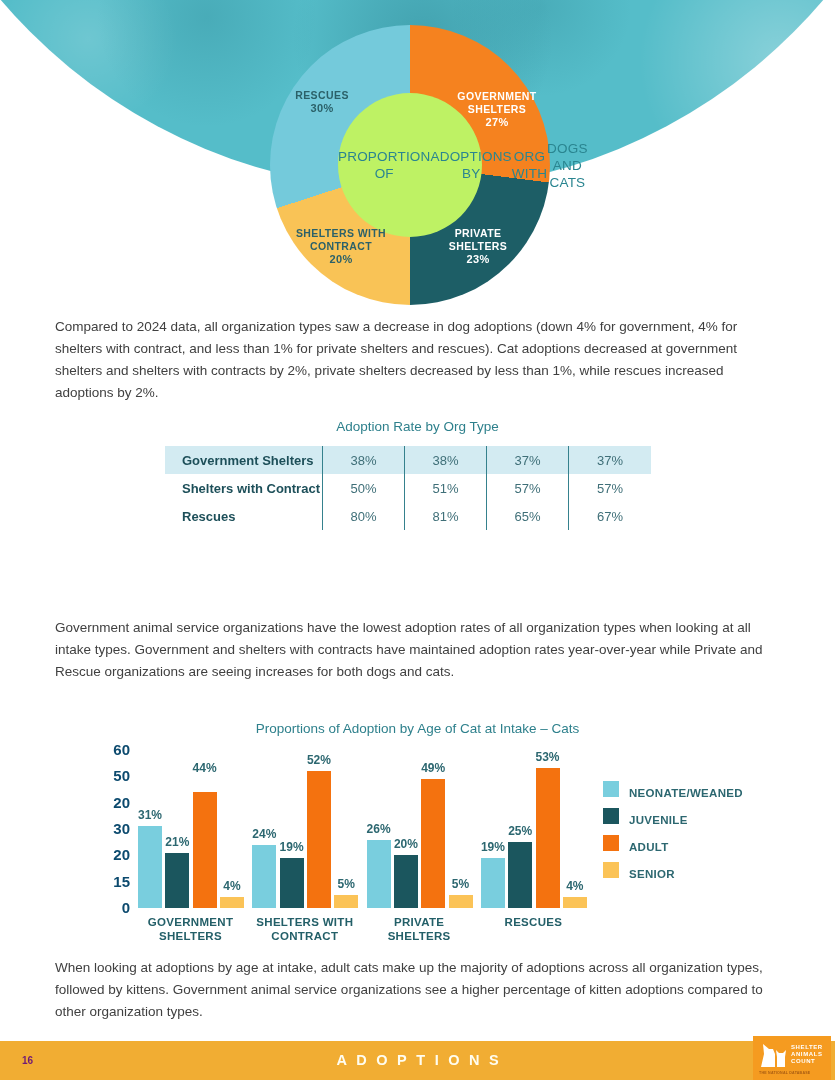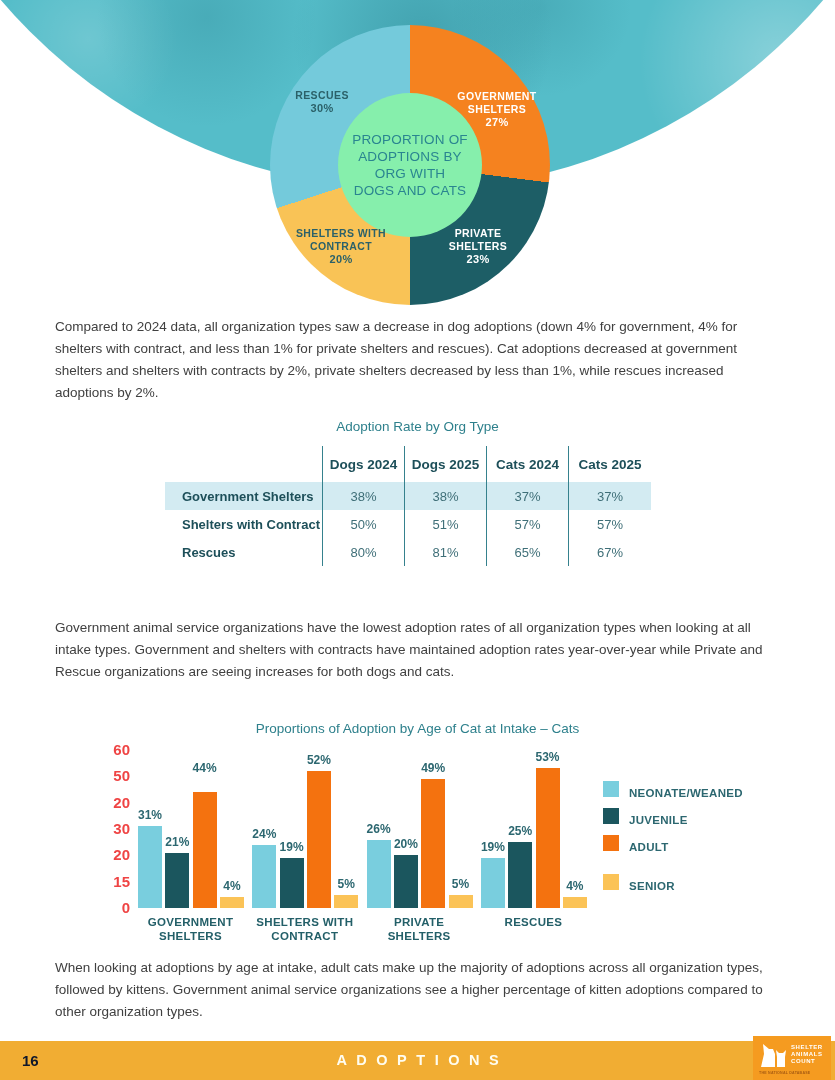--- a/index.html
+++ b/index.html
@@ -34,23 +34,23 @@
   }
   .donut-ring {
     position: absolute; inset: 0;
     border-radius: 50%;
   }
   .donut-hole {
     position: absolute;
     left: 68px; top: 68px;
     width: 144px; height: 144px;
     border-radius: 50%;
-    background: #86efac;
-    display: flex; flex-direction: column;
-    align-items: center; justify-content: center;
+    background: #bef264;
+    display: flex; flex-direction: row;
+    align-items: center; 
     text-align: center;
     color: #2a8590;
     font-size: 13.5px; line-height: 17px;
     font-weight: 500;
     letter-spacing: 0.2px;
   }
   .donut-label {
     position: absolute;
     transform: translate(-50%,-50%);
     text-align: center;
@@ -90,21 +90,21 @@
             display:flex; align-items:center; justify-content:center;
             border-left: 1px solid #35818d; }
   .t-cell:last-child { flex: 0 0 83px; }
   .t-label { flex: 0 0 157px; padding-left: 17px; font-weight: bold; color: #1d4f59;
              height:100%; display:flex; align-items:center; }
   
   .bar-chart { position: absolute; left: 0; top: 735px; width: 835px; height: 225px; }
   .tick {
     position: absolute; left: 86px; width: 44px;
     text-align: right;
-    color: #ef4444; font-size: 15px; font-weight: bold;
+    color: #0c4a6e; font-size: 15px; font-weight: bold;
     line-height: 18px;
   }
   .bar { position: absolute; width: 24px; }
   .bar-value {
     position: absolute; width: 44px;
     text-align: center;
     color: #2c6770; font-size: 12px; font-weight: bold;
   }
   .cat-label {
     position: absolute; width: 150px; top: 180px;
@@ -118,21 +118,21 @@
   
   .footer {
     position: absolute;
     left: 0; top: 1041px;
     width: 835px; height: 39px;
     background: #f1ad33;
   }
   .page-number {
     position: absolute; left: 22px; top: 0;
     line-height: 39px;
-    color: #0f172a; font-size: 15px; font-weight: bold;
+    color: #701a75; font-size: 10px; font-weight: bold;
   }
   .footer-label {
     position: absolute; left: 0; top: 0; width: 100%;
     text-align: center; line-height: 39px;
     color: #fffdf0; font-size: 14.5px; font-weight: bold;
     letter-spacing: 9.5px; text-indent: 9.5px;
   }
   .logo-block {
     position: absolute; left: 753px; top: 1036px;
     width: 78px; height: 44px;
@@ -182,27 +182,20 @@
         <div>RESCUES</div>
         <div class="pct">30%</div>
       </div>
     </div>
 
   <p class="para" style="top:316px">Compared to 2024 data, all organization types saw a decrease in dog adoptions (down 4% for government, 4% for shelters with contract, and less than 1% for private shelters and rescues). Cat adoptions decreased at government shelters and shelters with contracts by 2%, private shelters decreased by less than 1%, while rescues increased adoptions by 2%.</p>
 
   <div class="section-title" style="top:419px">Adoption Rate by Org Type</div>
 
   <div class="rate-table">
-      <div class="t-row header">
-        <div class="t-label" style="border-left: none;"></div>
-        <div class="t-cell">Dogs 2024</div>
-        <div class="t-cell">Dogs 2025</div>
-        <div class="t-cell">Cats 2024</div>
-        <div class="t-cell">Cats 2025</div>
-      </div>
       <div class="t-row hl">
         <div class="t-label">Government Shelters</div>
         <div class="t-cell">38%</div>
         <div class="t-cell">38%</div>
         <div class="t-cell">37%</div>
         <div class="t-cell">37%</div>
       </div>
       <div class="t-row">
         <div class="t-label">Shelters with Contract</div>
         <div class="t-cell">50%</div>
@@ -283,21 +276,21 @@
         <div class="legend-label">NEONATE/WEANED</div>
       </div>
       <div class="legend-item" style="top: 72px;">
         <div class="legend-swatch" style="background: rgb(27, 86, 94);"></div>
         <div class="legend-label">JUVENILE</div>
       </div>
       <div class="legend-item" style="top: 99px;">
         <div class="legend-swatch" style="background: rgb(244, 114, 15);"></div>
         <div class="legend-label">ADULT</div>
       </div>
-      <div class="legend-item" style="top: 138px;">
+      <div class="legend-item" style="top: 126px;">
         <div class="legend-swatch" style="background: rgb(251, 195, 87);"></div>
         <div class="legend-label">SENIOR</div>
       </div>
     </div>
 
   <p class="para" style="top:957px">When looking at adoptions by age at intake, adult cats make up the majority of adoptions across all organization types, followed by kittens. Government animal service organizations see a higher percentage of kitten adoptions compared to other organization types.</p>
 
   <div class="footer">
     <div class="page-number">16</div>
     <div class="footer-label">ADOPTIONS</div>

